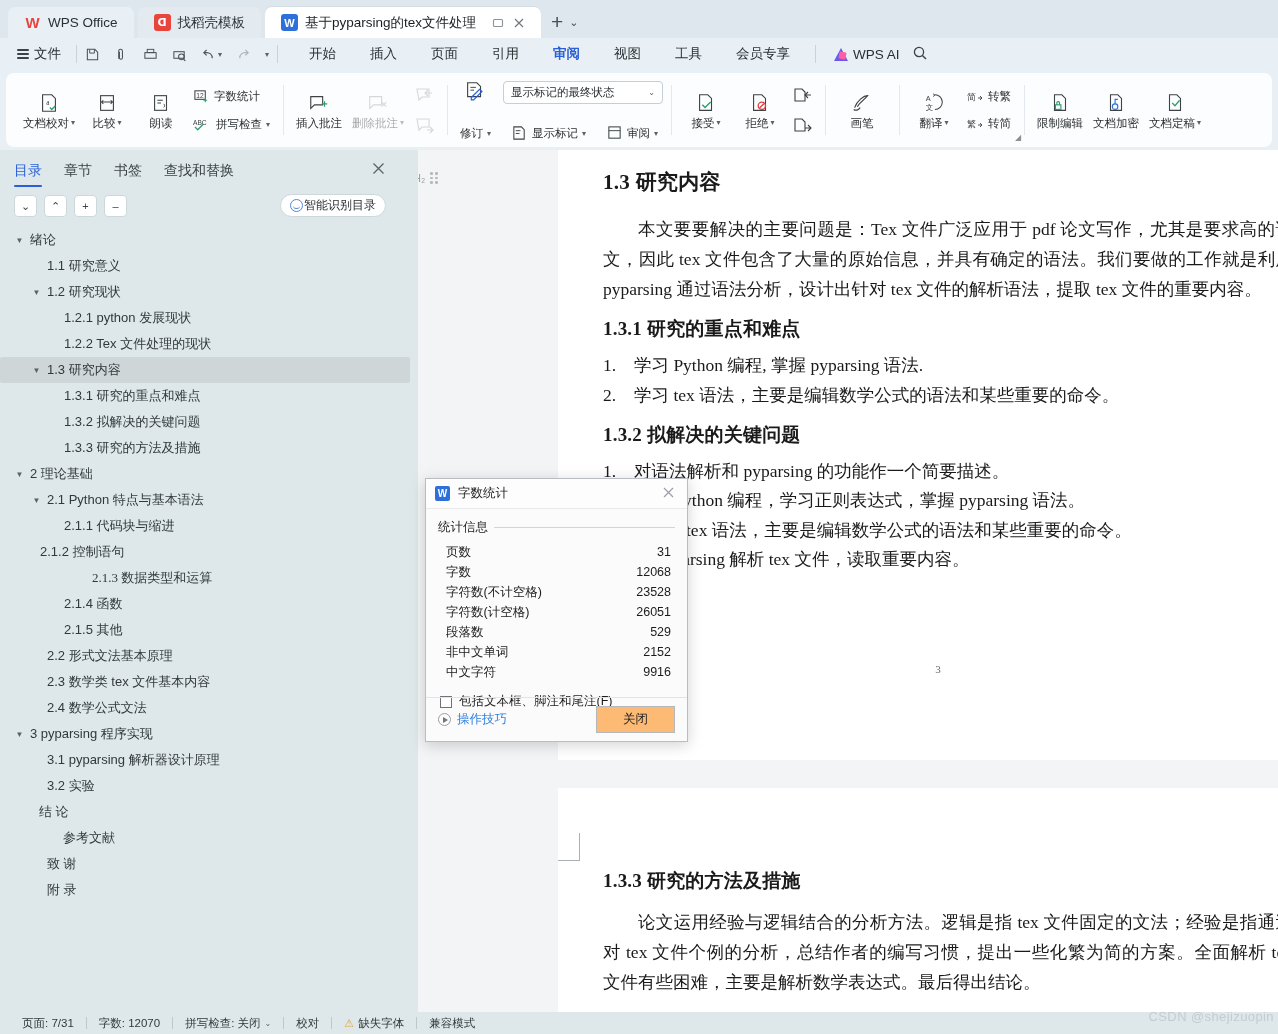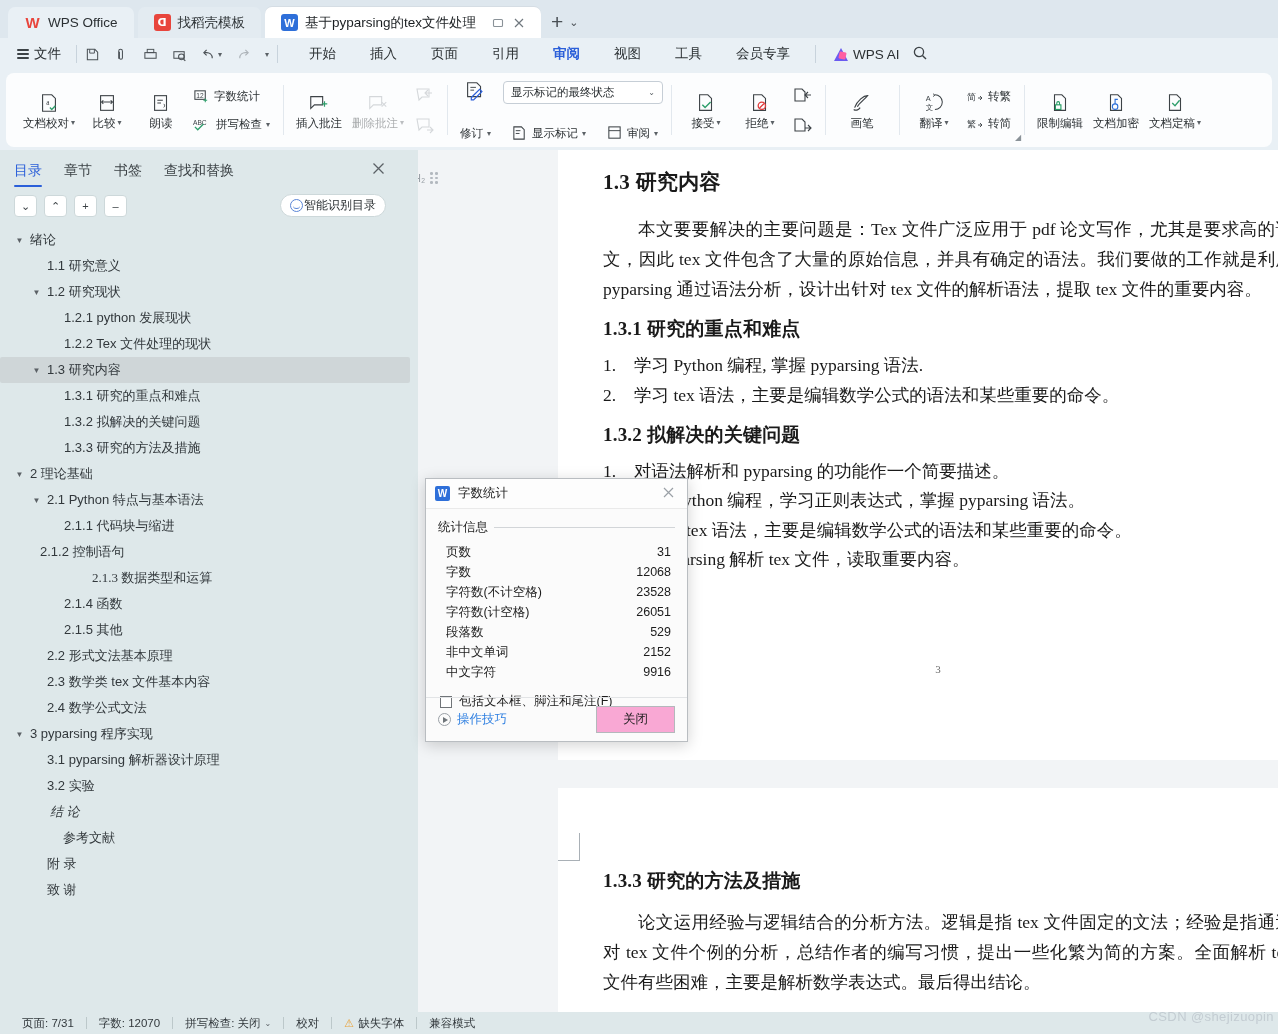--- a/index.html
+++ b/index.html
@@ -206,21 +206,21 @@
     border-top: 1px solid #e2e4e6; display: flex; align-items: center;
     padding: 0 12px;
   }
   .tiprow { display: flex; align-items: center; gap: 6px; color: #2b7de0; font-size: 12.5px; }
   .play { width: 13px; height: 13px; border: 1px solid #9aa0a6; border-radius: 50%; position: relative; }
   .play:after {
     content: ""; position: absolute; left: 4px; top: 3px;
     border-left: 5px solid #6f757a; border-top: 3px solid transparent; border-bottom: 3px solid transparent;
   }
   .closebtn {
-    margin-left: auto; width: 79px; height: 27px; background: #f9a8d4;
+    margin-left: auto; width: 79px; height: 27px; background: #fdba74;
     border: 1px solid #b4b8bc; display: flex; align-items: center; justify-content: center;
     font-size: 12.5px; color: #1c1c1c;
   }
 
   
   .statusbar {
     position: absolute; left: 0; bottom: 0; width: 1278px; height: 22px;
     background: #dee8ea; display: flex; align-items: center;
     font-size: 11.5px; color: #32383c; padding-left: 10px;
   }
@@ -742,35 +742,35 @@
           <span style="margin-left: 5px;">3 pyparsing  程序实现</span>
         </div>
         <div class="tnode" style="padding-left: 31px;">
           <span class="tw blank">▼</span>
           <span style="margin-left: 5px;">3.1 pyparsing 解析器设计原理</span>
         </div>
         <div class="tnode" style="padding-left: 31px;">
           <span class="tw blank">▼</span>
           <span style="margin-left: 5px;">3.2  实验</span>
         </div>
-        <div class="tnode" style="padding-left: 34px; font-style: italic;">
+        <div class="tnode" style="padding-left: 23px;">
           <span class="tw blank">▼</span>
           <span style="margin-left: 5px;">结  论</span>
         </div>
         <div class="tnode" style="padding-left: 31px;">
           <span class="tw blank">▼</span>
           <span style="margin-left: 21px;">参考文献</span>
         </div>
         <div class="tnode" style="padding-left: 31px;">
           <span class="tw blank">▼</span>
+          <span style="margin-left: 5px;">致  谢</span>
+        </div>
+        <div class="tnode" style="padding-left: 31px;">
+          <span class="tw blank">▼</span>
           <span style="margin-left: 5px;">附  录</span>
-        </div>
-        <div class="tnode" style="padding-left: 31px;">
-          <span class="tw blank">▼</span>
-          <span style="margin-left: 5px;">致  谢</span>
         </div>
       </div>
   </div>
 
   <div class="docarea">
 
     <div class="page page1">
       <div class="hmark" style="left:-145px;top:22px">
         <span>H₂</span>
         <span class="dots">

